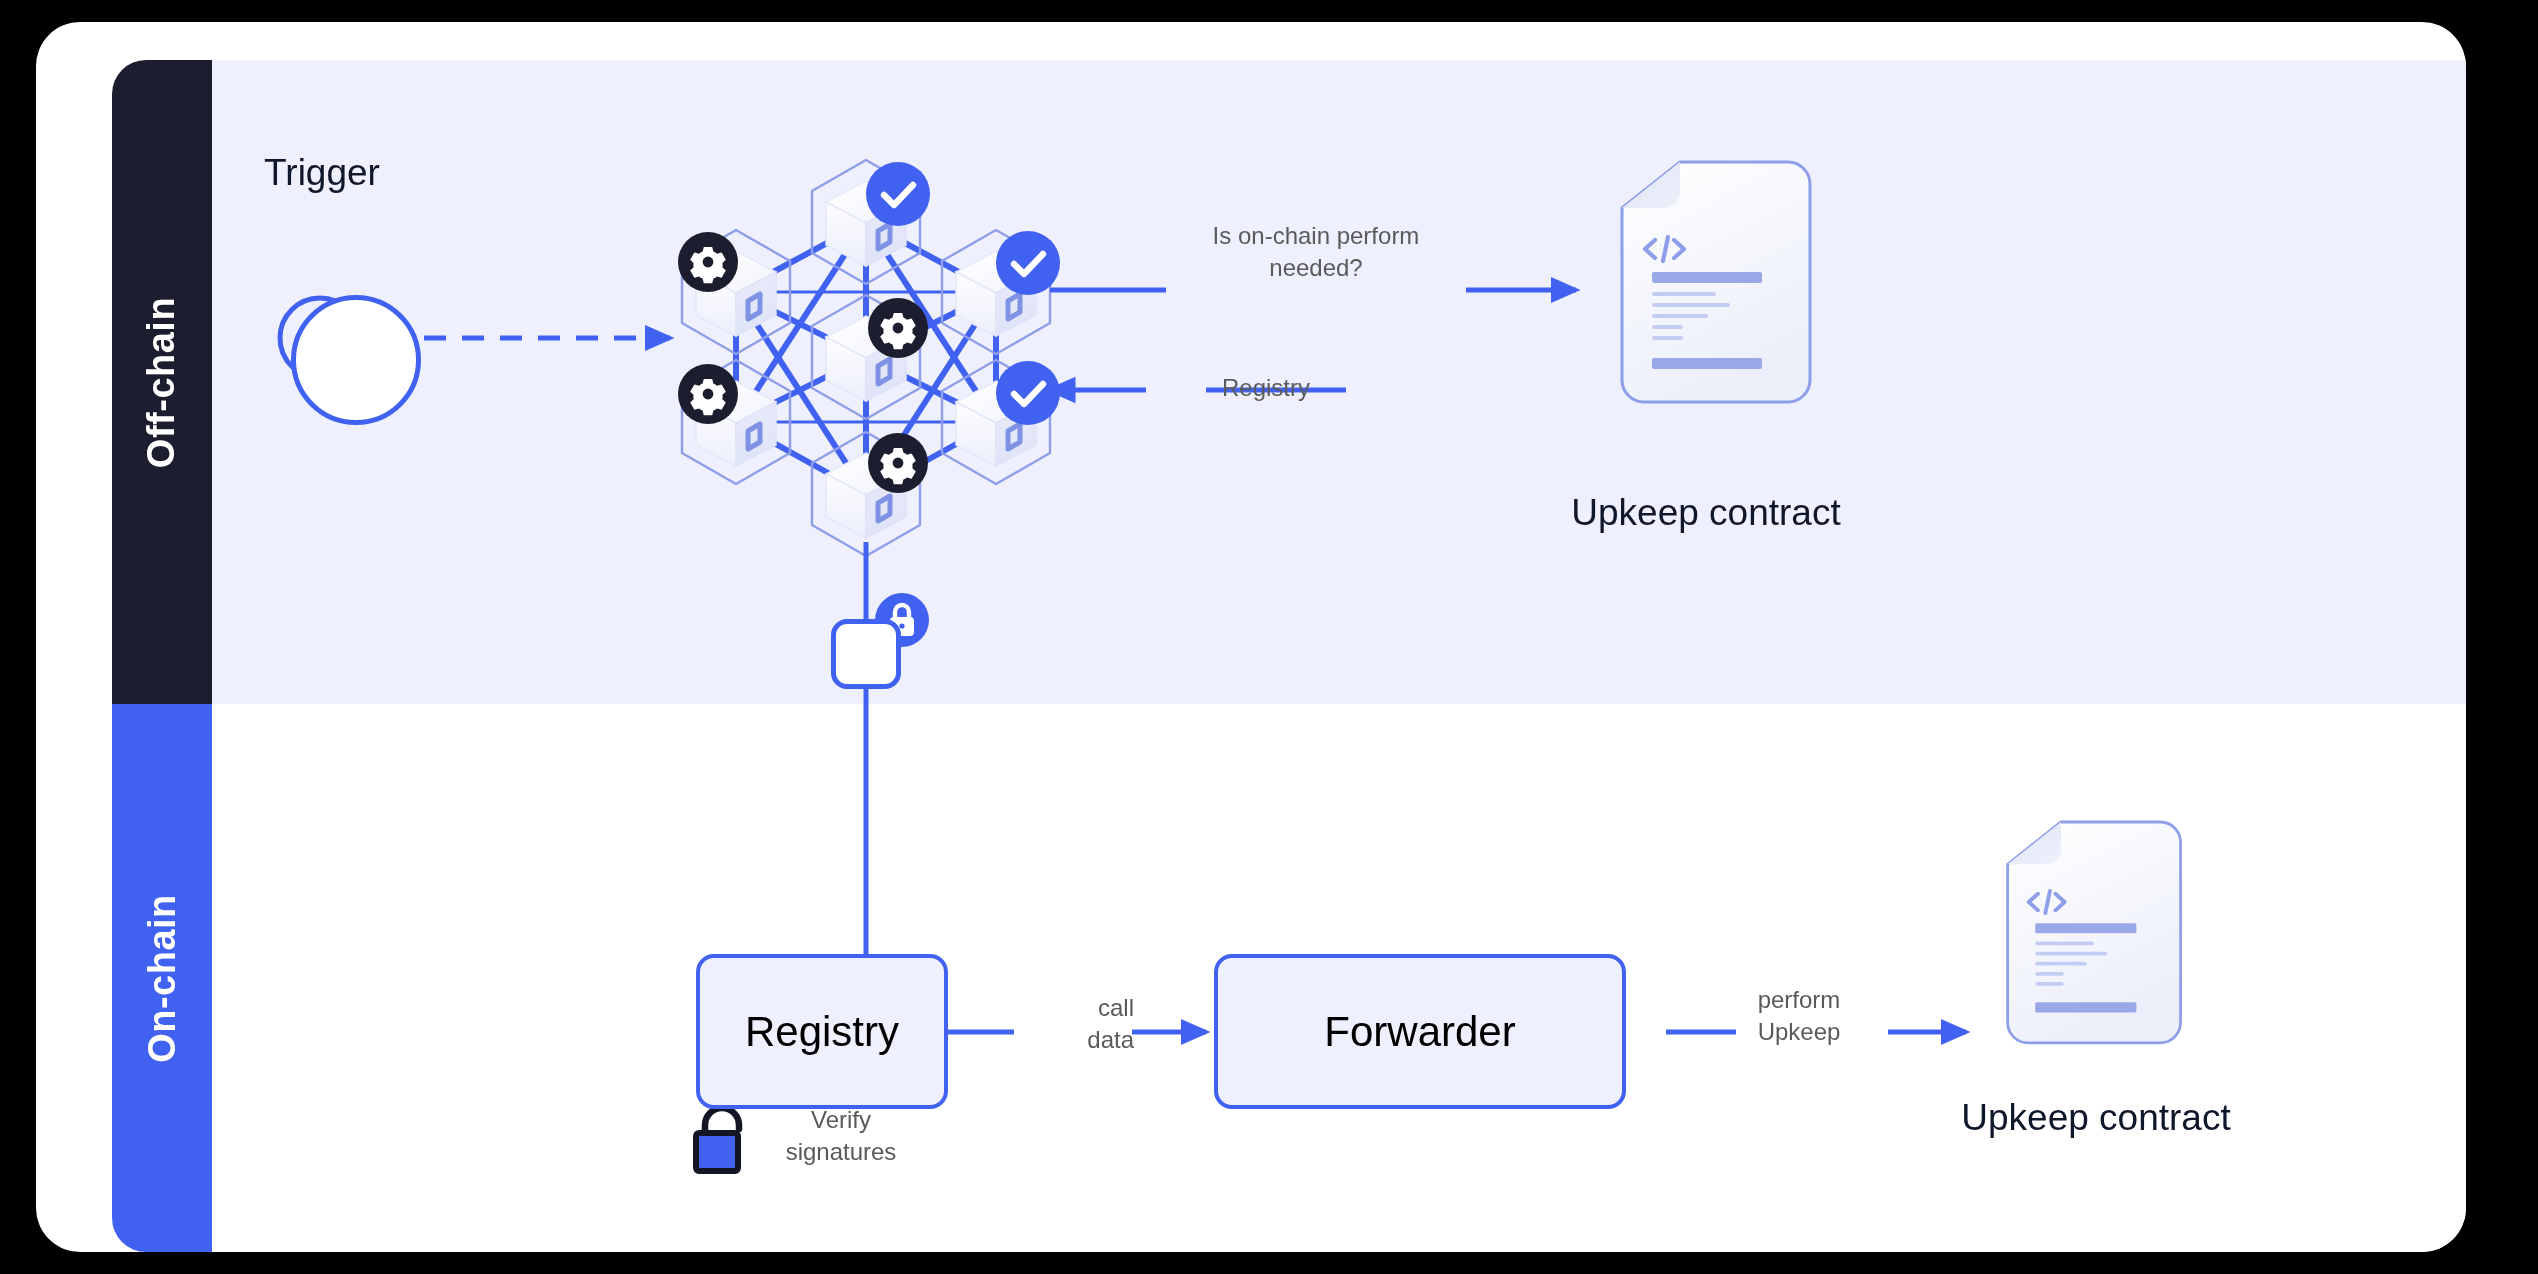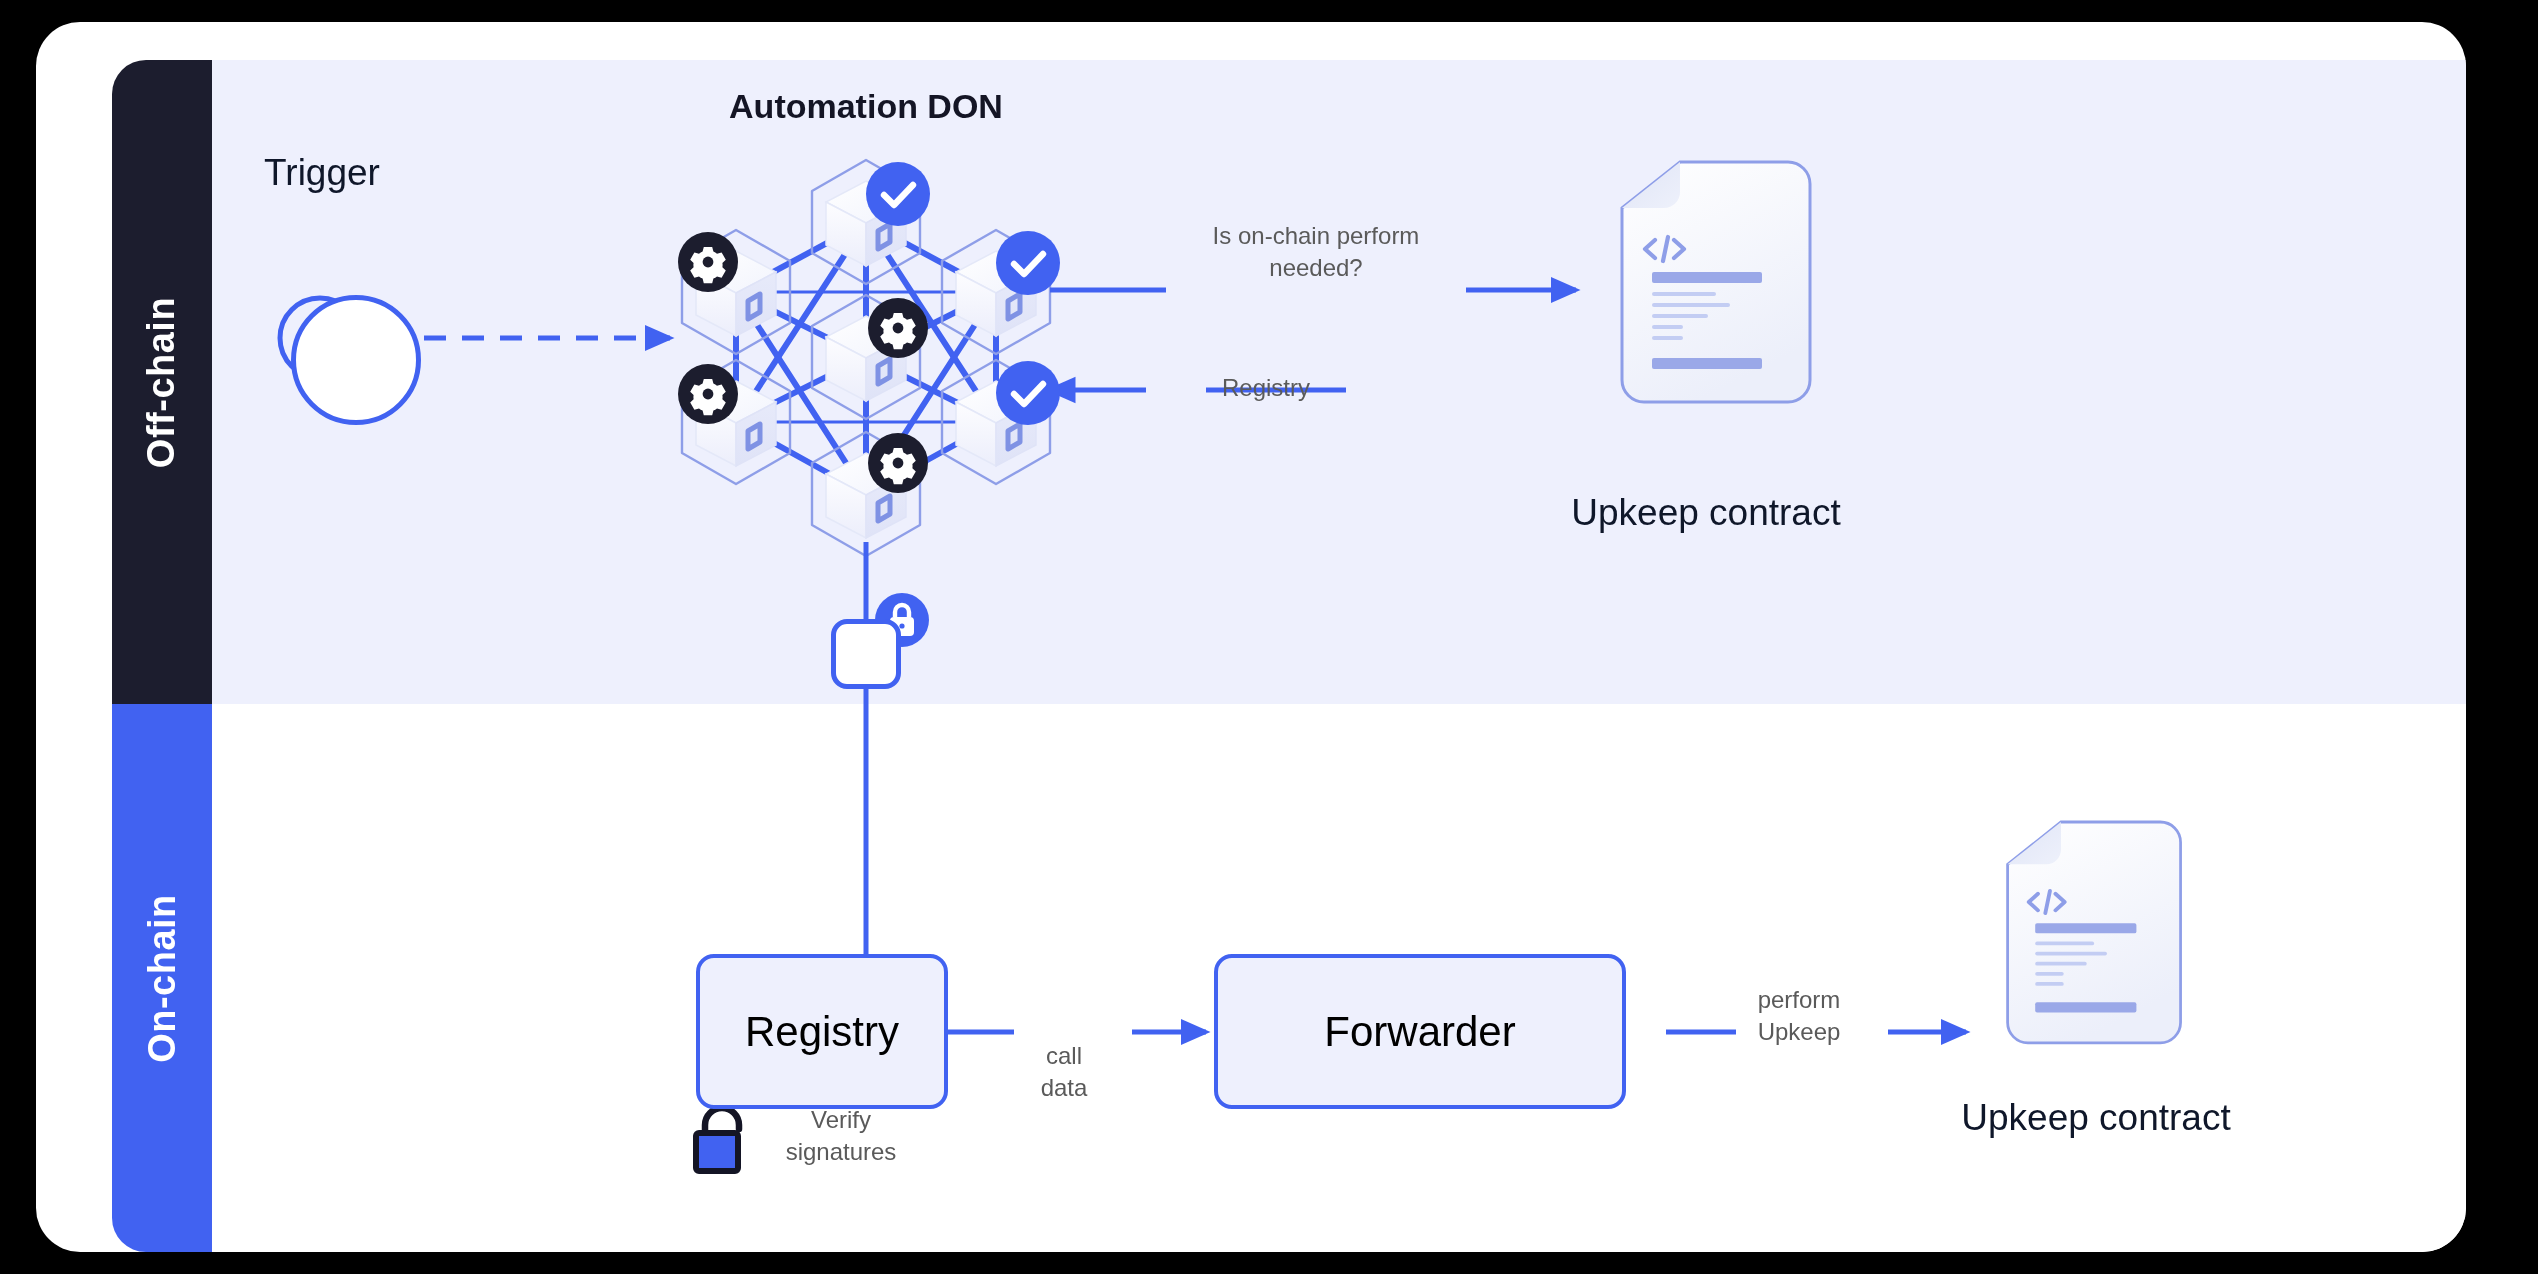--- a/index.html
+++ b/index.html
@@ -228,35 +228,34 @@
     </g>
 
     <g transform="translate(1944,800) scale(0.92)">
       <use href="#codedoc"></use>
     </g>
   </svg>
 
   <div class="bold-lbl" style="left:186px;top:130px;width:200px;">Trigger</div>
   <div class="trigger-ring"></div>
 
-  <div class="title" style="left:630px;top:65px;width:400px;">Automation DON</div>
 
   <div class="lbl" style="left:1130px;top:198px;width:300px;">Is on-chain perform
 needed?</div>
 
   <div class="lbl" style="left:1110px;top:350px;width:240px;">Registry</div>
 
   <div class="bold-lbl" style="left:1510px;top:470px;width:320px;">Upkeep contract</div>
 
 
   <div class="report"></div>
 
   <div class="pbox" style="left:660px;top:932px;width:252px;height:155px;">Registry</div>
 
-  <div class="lbl" style="left:958px;top:1018px;width:140px;">call
+  <div class="lbl" style="left:958px;top:970px;width:140px;text-align:right;">call
 data</div>
 
   <div class="pbox" style="left:1178px;top:932px;width:412px;height:155px;">Forwarder</div>
 
   <div class="lbl" style="left:680px;top:1082px;width:250px;">Verify
 signatures</div>
 
   <div class="lbl" style="left:1668px;top:962px;width:190px;">perform
 Upkeep</div>
 

